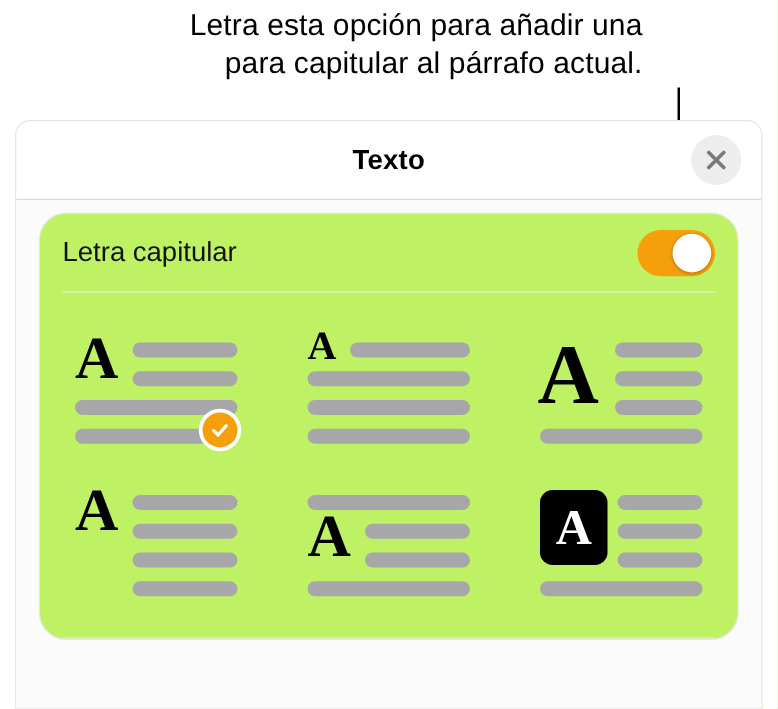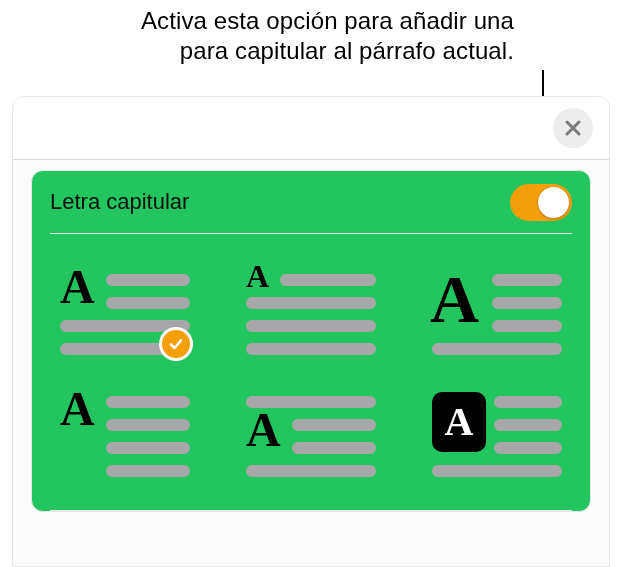--- a/index.html
+++ b/index.html
@@ -77,23 +77,23 @@
   .close-btn svg { display: block; }
 
   .panel-body {
     background: #fbfbfc;
     padding: 10px 18px 0 18px;
     height: calc(100% - 62px);
     box-sizing: border-box;
   }
 
   .setting-card {
-    background: #22c55e;
+    background: #bef264;
     border: 1px solid #e6e6e7;
-    border-radius: 12px;
+    border-radius: 22px;
     padding: 0 18px 0 18px;
   }
 
   .setting-row {
     display: flex;
     align-items: center;
     justify-content: space-between;
     height: 62px;
     border-bottom: 1px solid #e6e6e7;
   }
@@ -172,28 +172,29 @@
     display: flex;
     align-items: center;
     justify-content: center;
   }
   .check-badge svg { display:block; }
 </style>
 </head>
 <body>
 
 <div class="callout">
-  <div>Activa esta opción para añadir una</div>
+  <div>Letra esta opción para añadir una</div>
   <div>para capitular al párrafo actual.</div>
 </div>
 <div class="callout-line"></div>
 
 <div class="panel-wrap">
 
   <div class="panel-header">
+    <div class="panel-title">Texto</div>
     <div class="close-btn">
       <svg width="18" height="18" viewBox="0 0 18 18">
         <path d="M3 3 L15 15 M15 3 L3 15" stroke="#7a7a7d" stroke-width="3" stroke-linecap="round" fill="none"></path>
       </svg>
     </div>
   </div>
 
   <div class="panel-body">
     <div class="setting-card">
 

